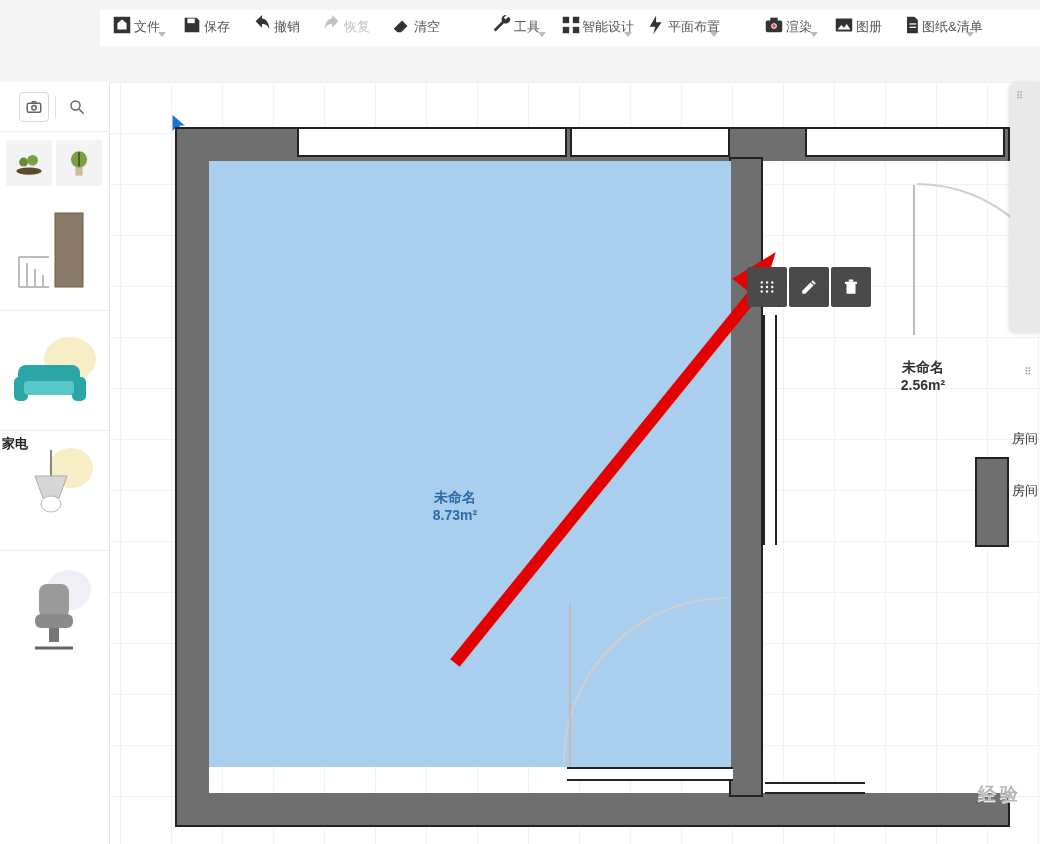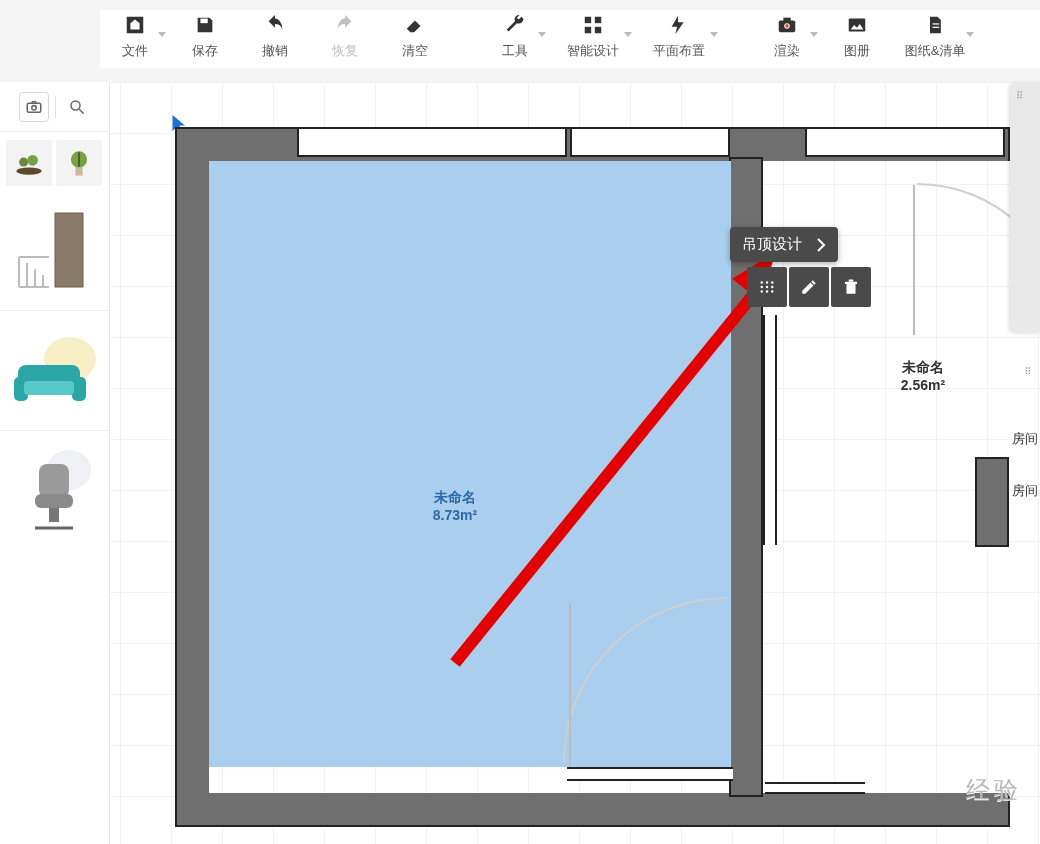--- a/index.html
+++ b/index.html
@@ -4,21 +4,21 @@
 <style>
   * { box-sizing: border-box; margin: 0; padding: 0; }
   html, body { width: 1040px; height: 844px; font-family: "Microsoft YaHei", Arial, sans-serif; background: #f5f5f5; overflow: hidden; }
   
   
   .toolbar {
     position: absolute; left: 100px; top: 10px; right: 0;
     display: flex; align-items: flex-start; gap: 20px; padding: 2px 10px 8px 10px;
     background: #ffffff;
   }
-  .tb-item { display: flex; flex-direction: column; align-items: center; width: 50px; cursor: pointer; position: relative; }
+  .tb-item { display: flex; flex-direction: row; align-items: center; width: 50px; cursor: pointer; position: relative; }
   .tb-icon { width: 28px; height: 26px; display: flex; align-items: center; justify-content: center; color: #333; }
   .tb-icon.disabled { color: #c1c1c1; }
   .tb-label { font-size: 13px; color: #555; margin-top: 4px; white-space: nowrap; }
   .tb-item.disabled .tb-label { color: #c1c1c1; }
   .tb-arrow { position: absolute; right: -6px; top: 20px; width: 0; height: 0; border-left:4px solid transparent;border-right:4px solid transparent;border-top:5px solid #bbb; }
   .tb-item.wide { width: 66px; }
 
   
   .sidebar {
     position: absolute; left: 0; top: 82px; width: 110px; bottom: 0;
@@ -96,21 +96,21 @@
     position:absolute; width:0;height:0;
     border-left:18px solid transparent;border-right:18px solid transparent;border-bottom:48px solid #e50000;
   }
 
   
   .right-tab { position:absolute; right:0; width:30px; background:#e9e9ea; border-radius:6px 0 0 6px; box-shadow:-1px 1px 4px rgba(0,0,0,.15);}
   .right-mini { position:absolute; right:0; width:22px; padding:4px 0; text-align:center;}
   .right-label { position:absolute; right:2px; font-size:13px; color:#333; white-space:nowrap; }
   .grips { color:#9a9a9a; font-size:10px; letter-spacing:2px; }
 
-  .watermark { position:absolute; right:18px; bottom:38px; color:#b6b6b6; font-size:24px; font-weight:400; letter-spacing:4px; text-shadow:0 1px 0 #fff; }
+  .watermark { position:absolute; right:18px; bottom:38px; color:#b6b6b6; font-size:18px; font-weight:700; letter-spacing:4px; text-shadow:0 1px 0 #fff; }
 </style>
 </head>
 <body>
 
 <div class="toolbar">
 
   <div class="tb-item">
     <span class="tb-icon">
       <svg width="22" height="22" viewBox="0 0 24 24" fill="currentColor">
           <path d="M3 3h18v18H3z" fill="#333"></path>
@@ -272,20 +272,29 @@
   <div class="pane-item">
     <svg width="90" height="80" viewBox="0 0 90 80">
       <ellipse cx="60" cy="28" rx="26" ry="22" fill="#f7eec6"></ellipse>
       <rect x="8" y="34" width="62" height="30" rx="8" fill="#2aa6a6"></rect>
       <rect x="4" y="46" width="14" height="24" rx="5" fill="#2aa6a6"></rect>
       <rect x="62" y="46" width="14" height="24" rx="5" fill="#2aa6a6"></rect>
       <rect x="14" y="50" width="50" height="14" rx="4" fill="#57c7c7"></rect>
     </svg>
   </div>
 
+  <div class="pane-item">
+    <span class="pane-label">家电</span>
+    <svg width="80" height="90" viewBox="0 0 80 90">
+      <ellipse cx="56" cy="22" rx="22" ry="20" fill="#f7eec6"></ellipse>
+      <line x1="36" y1="4" x2="36" y2="30" stroke="#888" stroke-width="2"></line>
+      <path d="M20 30 h32 l-8 22 h-16 z" fill="#d6d6d6" stroke="#aaa"></path>
+      <ellipse cx="36" cy="58" rx="10" ry="8" fill="#fff" stroke="#bbb"></ellipse>
+    </svg>
+  </div>
 
   <div class="pane-item">
     <svg width="80" height="90" viewBox="0 0 80 90">
       <ellipse cx="54" cy="24" rx="22" ry="20" fill="#eef0f6"></ellipse>
       <rect x="24" y="18" width="30" height="34" rx="8" fill="#9a9a9a"></rect>
       <rect x="20" y="48" width="38" height="14" rx="6" fill="#8a8a8a"></rect>
       <rect x="34" y="62" width="10" height="14" fill="#777"></rect>
       <line x1="20" y1="82" x2="58" y2="82" stroke="#666" stroke-width="3"></line>
     </svg>
   </div>
@@ -334,26 +343,20 @@
       <div>8.73m²</div>
     </div>
     <div class="room-label unsel" style="left:688px;top:232px;width:120px">
       <div>未命名</div>
       <div>2.56m²</div>
     </div>
 
     <div class="red-arrow-line" style="left:280px; top:530px; width:480px; height:12px; transform:rotate(-51deg);"></div>
     <div class="red-arrow-head" style="left:568px; top:120px; transform:rotate(38deg);"></div>
 
-    <div class="popup" style="left:555px; top:100px;">
-      <span>吊顶设计</span>
-      <svg class="chev" width="10" height="14" viewBox="0 0 10 14">
-          <path d="M2 1l6 6-6 6" fill="none" stroke="#fff" stroke-width="2"></path>
-        </svg>
-    </div>
     <div class="popup-actions" style="left:572px; top:140px;">
       <div class="act">
         <svg width="18" height="18" viewBox="0 0 24 24" fill="#fff">
             <circle cx="5" cy="6" r="1.6"></circle>
             <circle cx="12" cy="6" r="1.6"></circle>
             <circle cx="19" cy="6" r="1.6"></circle>
             <circle cx="5" cy="12" r="1.6"></circle>
             <circle cx="12" cy="12" r="1.6"></circle>
             <circle cx="19" cy="12" r="1.6"></circle>
             <circle cx="5" cy="18" r="1.6"></circle>

